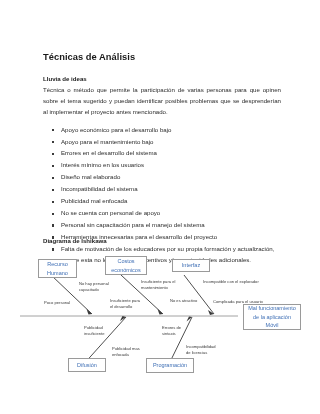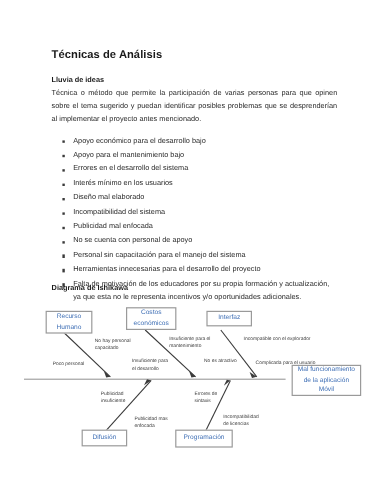--- a/index.html
+++ b/index.html
@@ -24,21 +24,21 @@
     position: absolute;
     left: 43px;
     top: 36px;
     width: 238px;
   }
   .doc-title {
     font-size: 9.3px;
     font-weight: bold;
     letter-spacing: 0.05px;
     color: #1a1a1a;
-    margin: 4px 0 13px 0;
+    margin: 16px 0 13px 0;
   }
   .sec-title {
     font-size: 6.1px;
     font-weight: bold;
     color: #1a1a1a;
     margin: 0 0 3px 0;
   }
   .para {
     font-size: 6.1px;
     line-height: 1.78;

